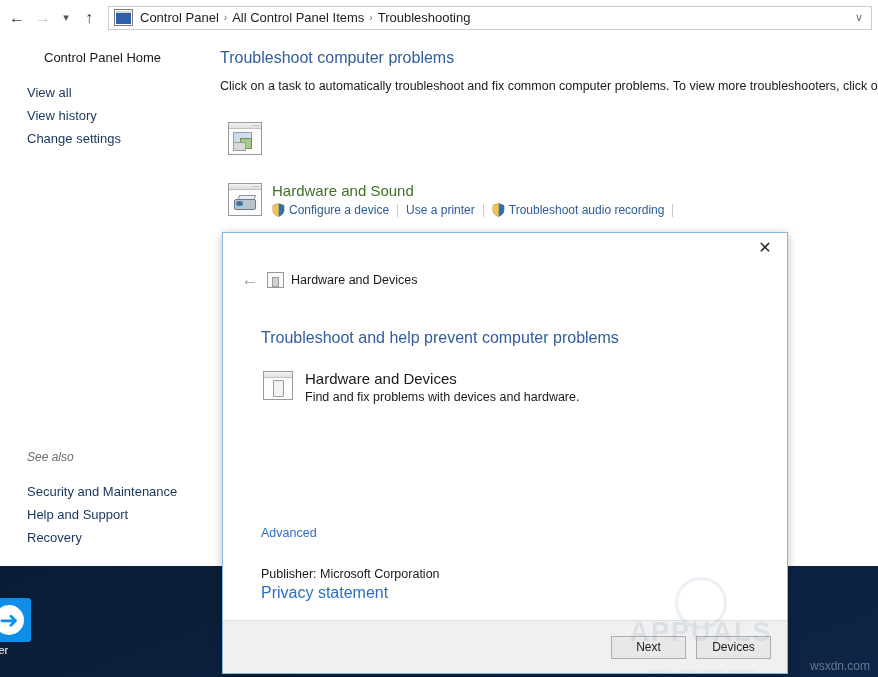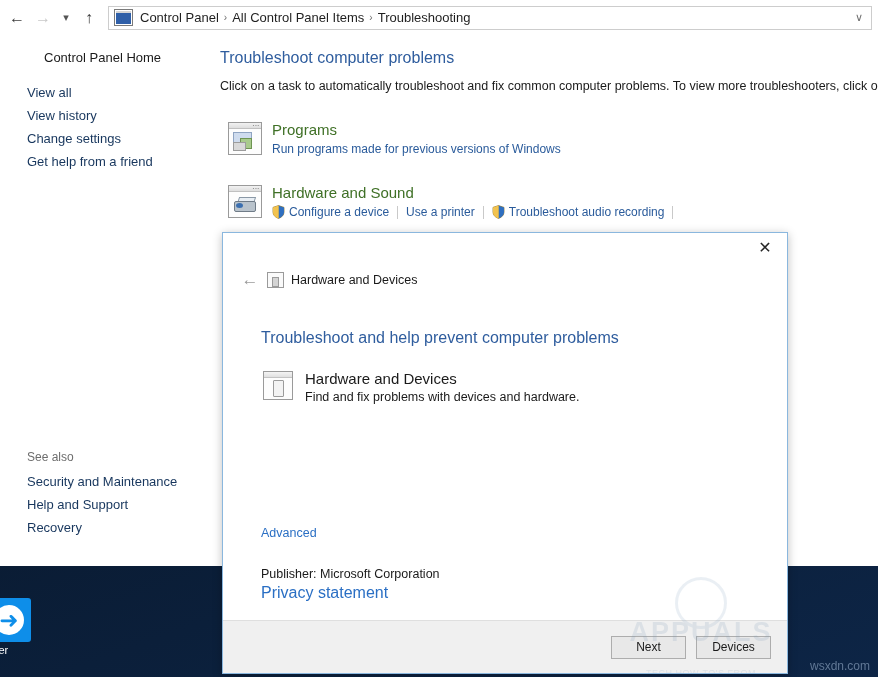--- a/index.html
+++ b/index.html
@@ -168,21 +168,22 @@
     padding: 0 0 0 27px;
     line-height: 23px;
     cursor: pointer;
   }
   #see-also-block { position: absolute; left: 0; top: 412px; }
   .see-also-title {
     font-size: 12px;
     color: #6d6d6d;
     padding: 0 0 0 27px;
     line-height: 20px;
-    margin-bottom: 3px;
+    margin-bottom: 13px;
+    font-style: italic;
   }
 
   
   #content {
     flex: 1;
     padding: 14px 0 0 0;
     overflow: hidden;
   }
   #page-title {
     font-size: 16px;
@@ -553,45 +554,40 @@
     </div>
   </div>
 
   <div id="explorer-body">
 
     <div id="sidebar">
       <div class="side-head">Control Panel Home</div>
       <div class="side-link">View all</div>
       <div class="side-link">View history</div>
       <div class="side-link">Change settings</div>
-      <div class="side-link">Get help from a friend</div>
 
       <div id="see-also-block">
         <div class="see-also-title">See also</div>
         <div class="side-link">Security and Maintenance</div>
         <div class="side-link">Help and Support</div>
         <div class="side-link">Recovery</div>
       </div>
     </div>
 
     <div id="content">
       <h1 id="page-title">Troubleshoot computer problems</h1>
       <div id="page-desc">Click on a task to automatically troubleshoot and fix common computer problems. To view more troubleshooters, click on a c</div>
 
       <div class="category">
         <div class="cat-icon icon-programs">
           <div class="titlebar"></div>
             <div class="dots">•••</div>
           <div class="sheet"></div>
             <div class="green"></div>
             <div class="gray"></div>
-        </div>
-        <div class="cat-text">
-          <div class="cat-title">Programs</div>
-          <div class="cat-sub">Run programs made for previous versions of Windows</div>
         </div>
       </div>
 
       <div class="category">
         <div class="cat-icon icon-hardware">
           <div class="titlebar"></div>
             <div class="dots">•••</div>
           <div class="tray"></div>
             <div class="body"></div>
             <div class="lens"></div>

